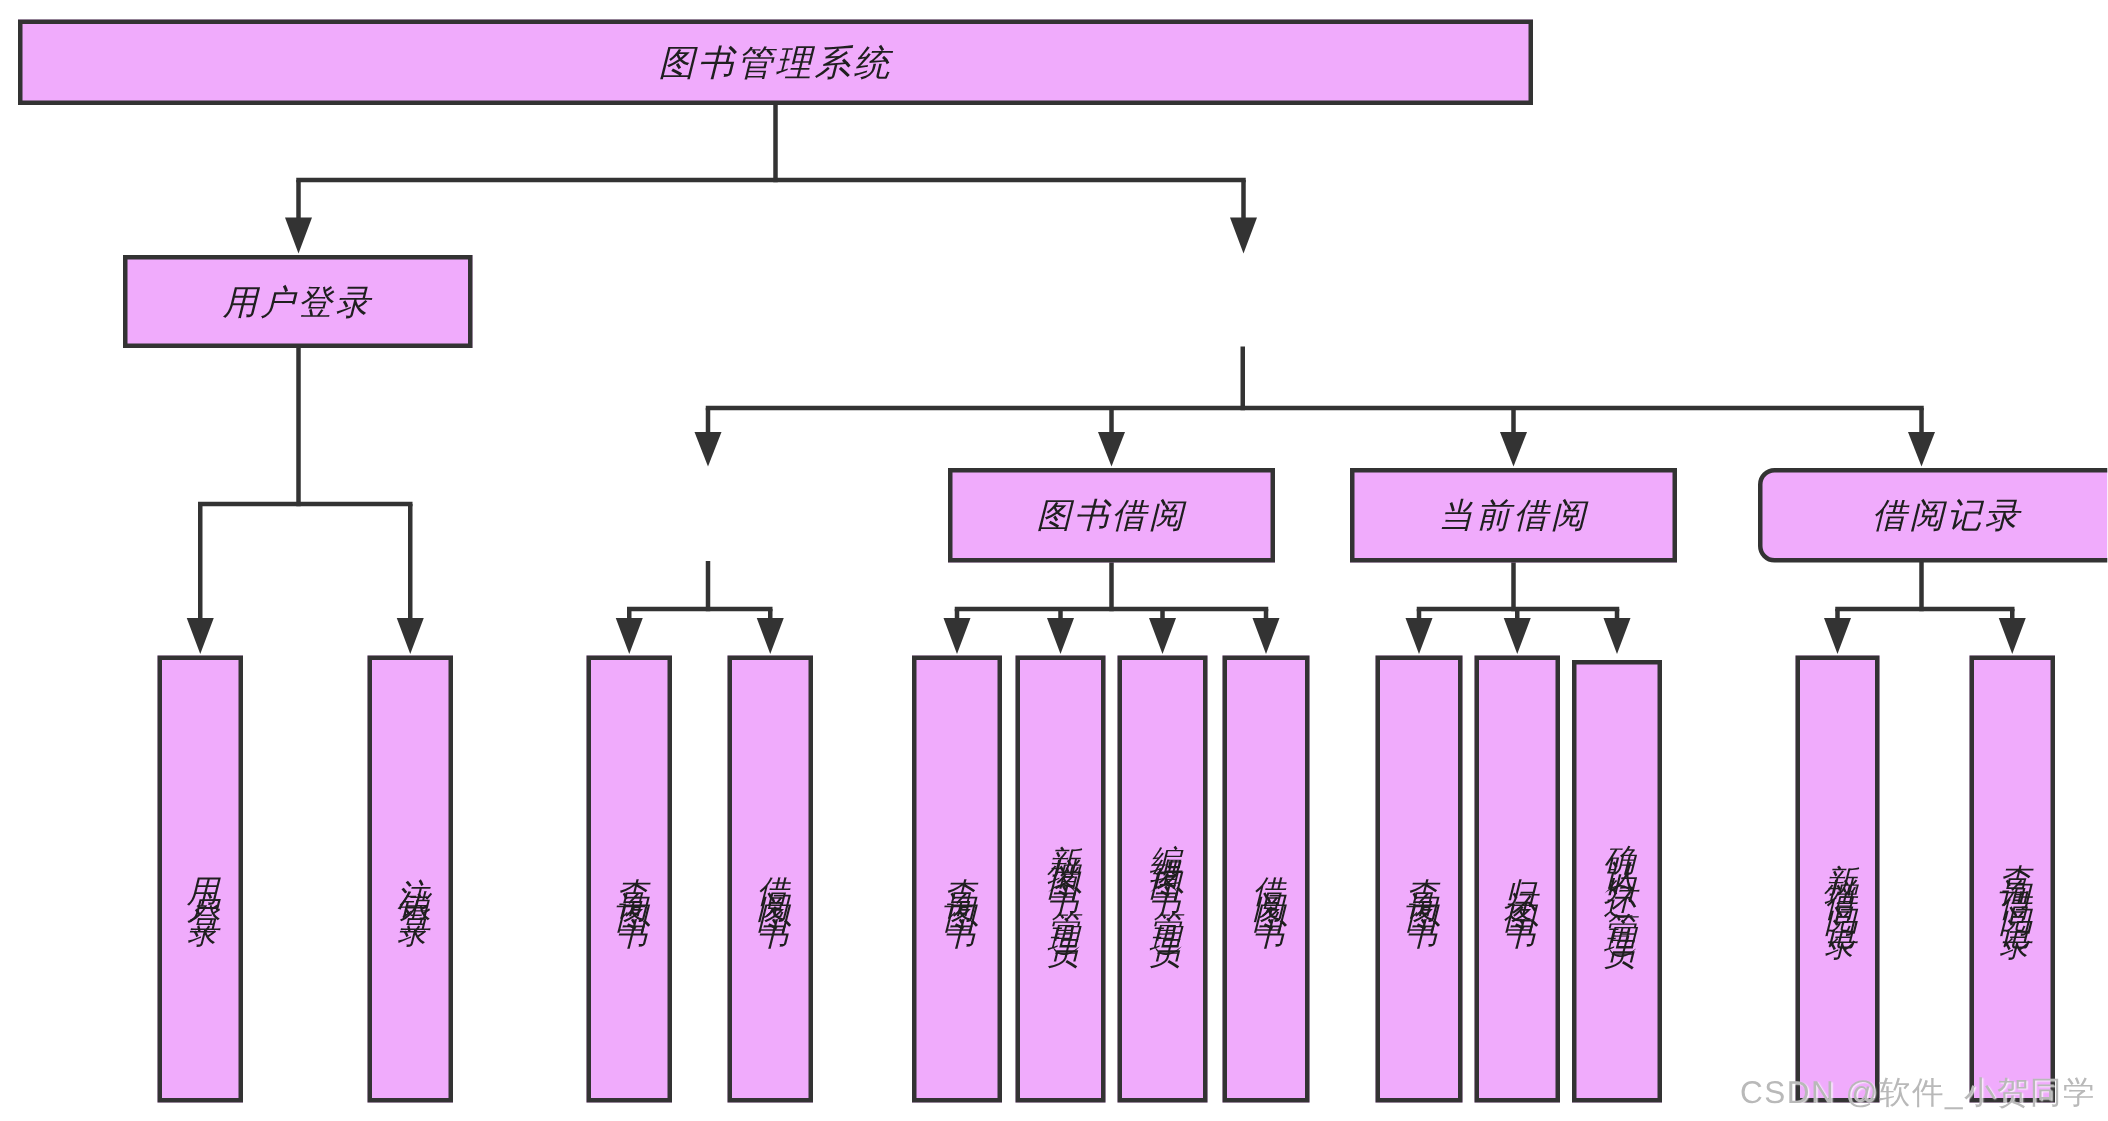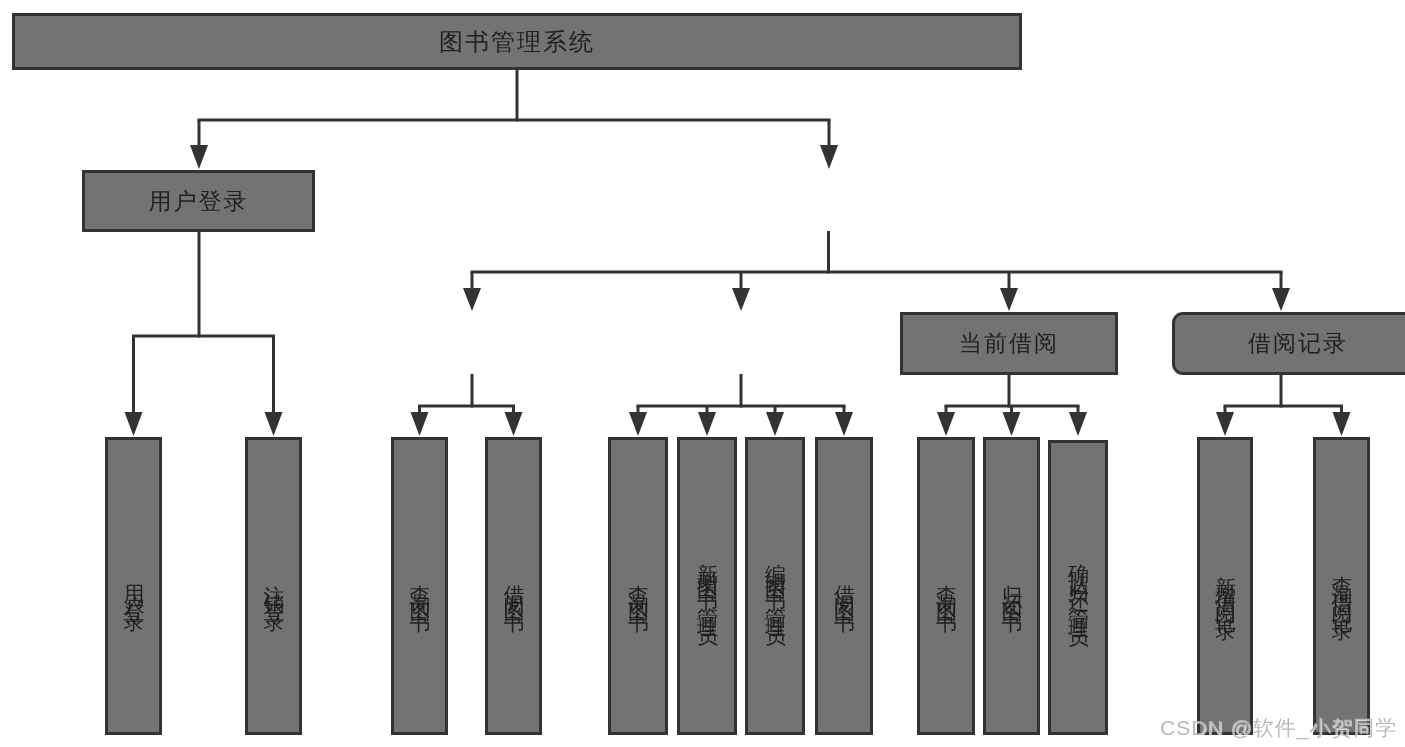--- a/index.html
+++ b/index.html
@@ -7,25 +7,26 @@
     position:relative;
     width:1405px;height:747px;
     background:#ffffff;
     font-family:"Liberation Sans","DejaVu Sans",sans-serif;
     overflow:hidden;
   }
   #connectors{position:absolute;left:0;top:0;width:1405px;height:747px;}
   .node{
     position:absolute;
     box-sizing:border-box;
-    background:#737373;
+    background:#f0abfc;
     border:3px solid #333333;
     display:flex;align-items:center;justify-content:center;
     color:#1f1f1f;
     text-align:center;
+    font-style:italic;
   }
   .h-label{font-size:23px;letter-spacing:2px;white-space:nowrap;}
   .title-label{font-size:24px;letter-spacing:2px;white-space:nowrap;}
   .v-node{}
   .v-label{
     writing-mode:vertical-lr;
     text-orientation:mixed;
     font-size:21px;
     letter-spacing:9px;
     line-height:1;
@@ -114,20 +115,23 @@
   </svg>
 
   <div class="node" style="left:12px;top:13px;width:1010px;height:57px;">
     <span class="title-label">图书管理系统</span>
   </div>
 
   <div class="node" style="left:82px;top:170px;width:233px;height:62px;">
     <span class="h-label">用户登录</span>
   </div>
 
+  <div class="node" style="left:632px;top:312px;width:218px;height:63px;">
+    <span class="h-label">图书借阅</span>
+  </div>
   <div class="node" style="left:900px;top:312px;width:218px;height:63px;">
     <span class="h-label">当前借阅</span>
   </div>
   <div class="node" style="left:1172px;top:312px;width:252px;height:63px;border-radius:11px;">
     <span class="h-label">借阅记录</span>
   </div>
 
   <div class="node v-node" style="left:105px;top:437px;width:57px;height:298px;">
     <span class="v-label">用户登录</span>
   </div>

